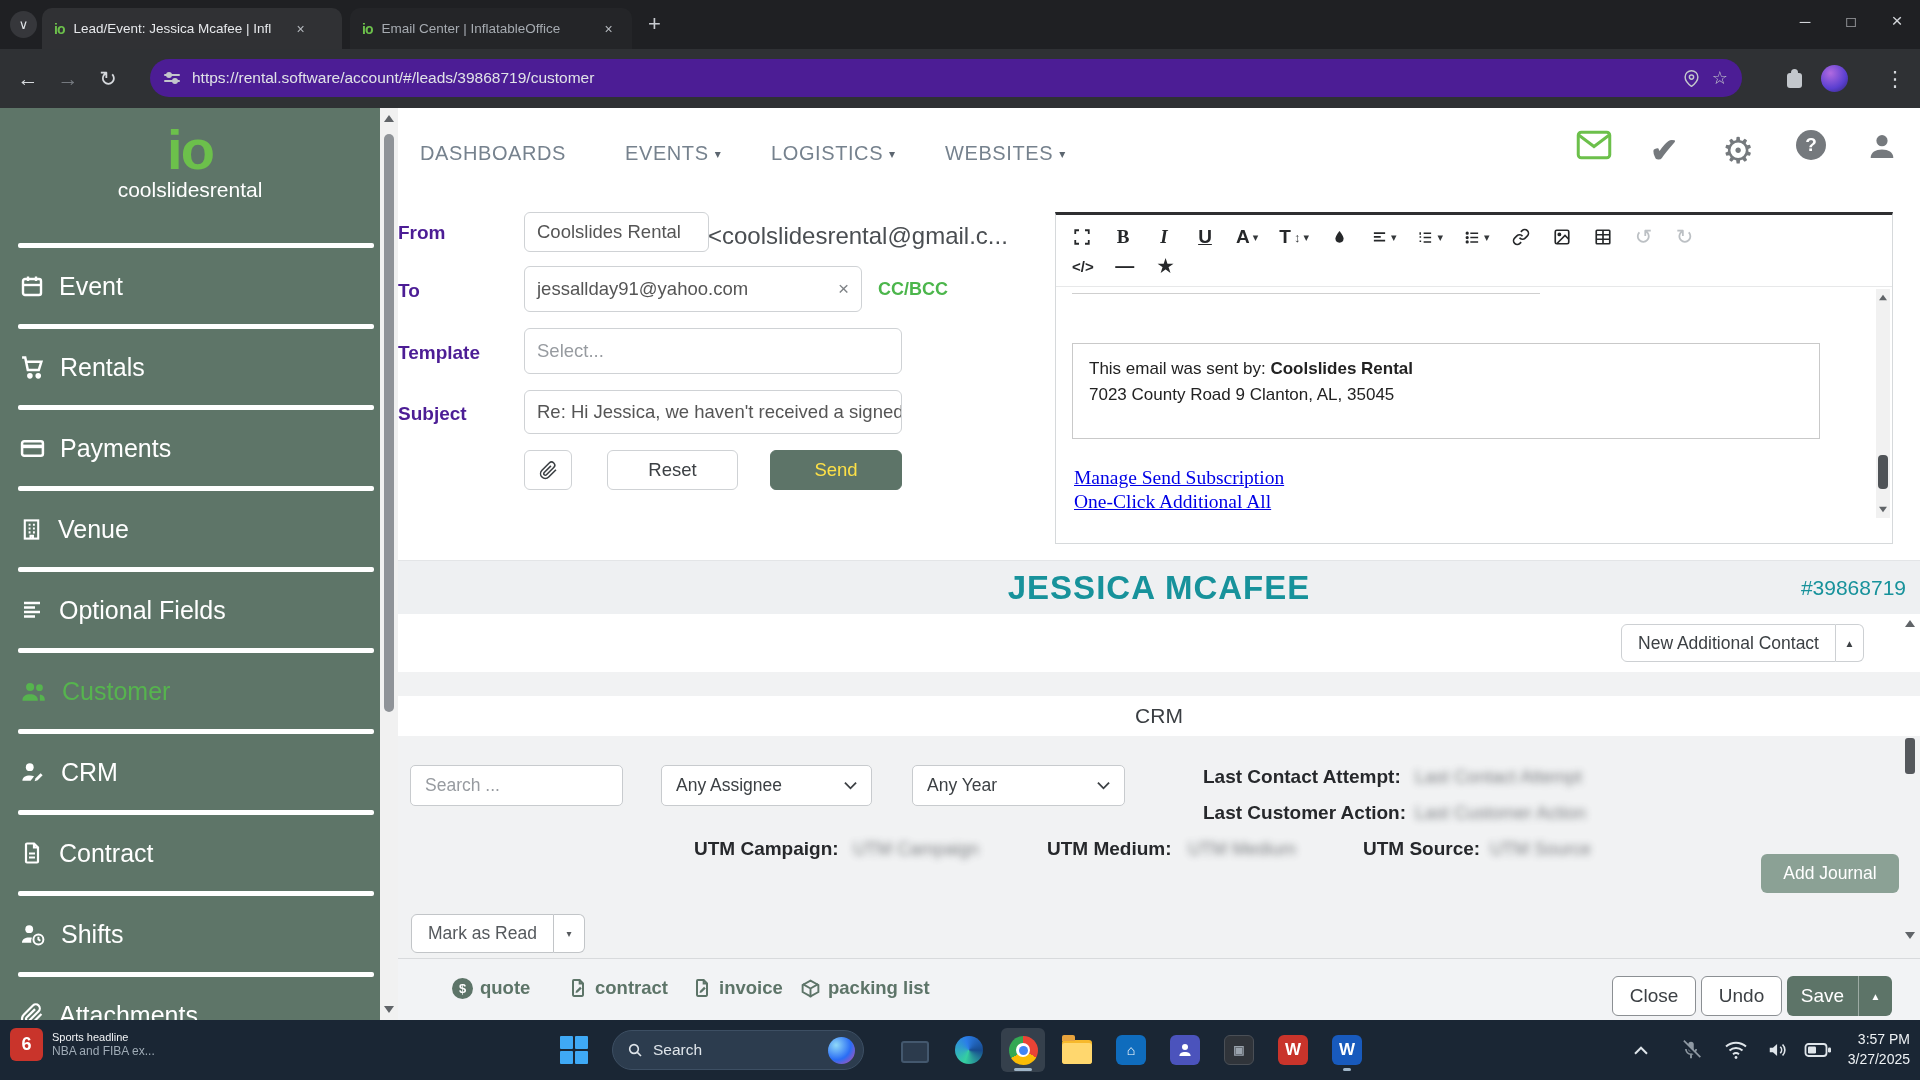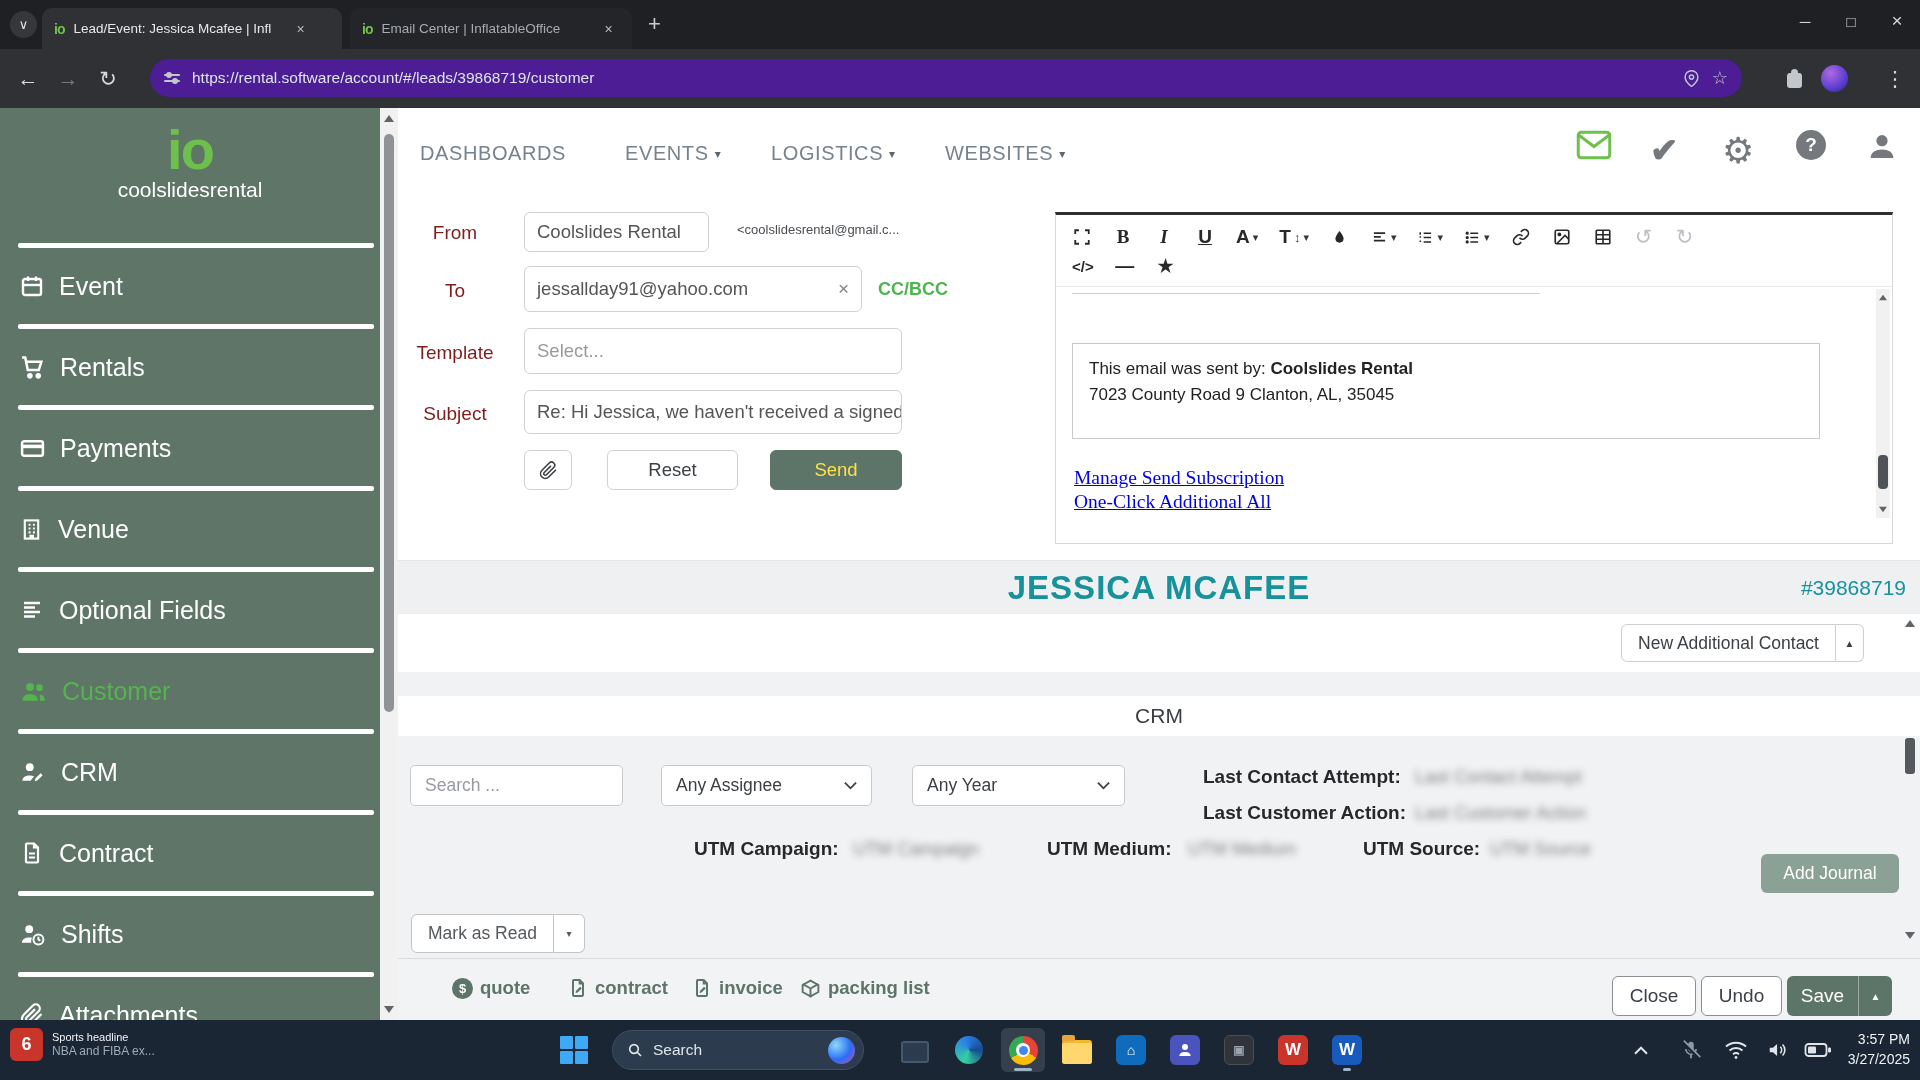--- a/index.html
+++ b/index.html
@@ -50,24 +50,24 @@
 
   .main{position:absolute;left:398px;top:0;width:1522px;height:912px;background:#fff}
 
   
   .topnav{position:absolute;top:34px;font-size:20px;color:#76828e;letter-spacing:.6px;display:flex;align-items:center;gap:6px}
   .topnav .car{font-size:12px;color:#5c6670}
   .hicon{position:absolute;top:22px;display:flex;align-items:center;justify-content:center}
   .helpc{width:30px;height:30px;border-radius:50%;background:#75797d;color:#fff;font-weight:700;font-size:19px;display:flex;align-items:center;justify-content:center}
 
   
-  .flabel{position:absolute;width:114px;text-align:center;font-weight:400;font-size:19px;color:#7f1d1d}
+  .flabel{position:absolute;width:114px;text-align:left;font-weight:700;font-size:19px;color:#4c1d95}
   .finput{position:absolute;left:126px;background:#fff;border:1px solid #cfd2d5;border-radius:6px;display:flex;align-items:center;padding:0 12px;font-size:18.5px;color:#555}
   .ph{color:#979ba0}
-  .femail{position:absolute;left:339px;font-size:13px;color:#4a4e52;white-space:nowrap}
+  .femail{position:absolute;left:310px;font-size:24px;color:#4a4e52;white-space:nowrap}
   .clearx{position:absolute;right:12px;color:#7f8387;font-size:19px}
   .ccbcc{position:absolute;left:480px;font-size:18px;font-weight:700;color:#4cb64c}
   .btn{display:flex;align-items:center;justify-content:center;border-radius:6px;font-size:18.5px}
   .btn.ghost{background:#fff;border:1px solid #cfd2d5;color:#3c4044}
   .btn.sage{background:#5d7468;color:#fde047;border:1px solid #5d7468}
 
   
   .editor{position:absolute;left:657px;top:104px;width:838px;height:332px;background:#fff;border:1px solid #d6d9db;border-top:3px solid #2e2f31}
   .erow{display:flex;align-items:center;gap:21px;padding-left:16px;color:#26282a}
   .erow1{padding-top:10px;padding-bottom:4px}

